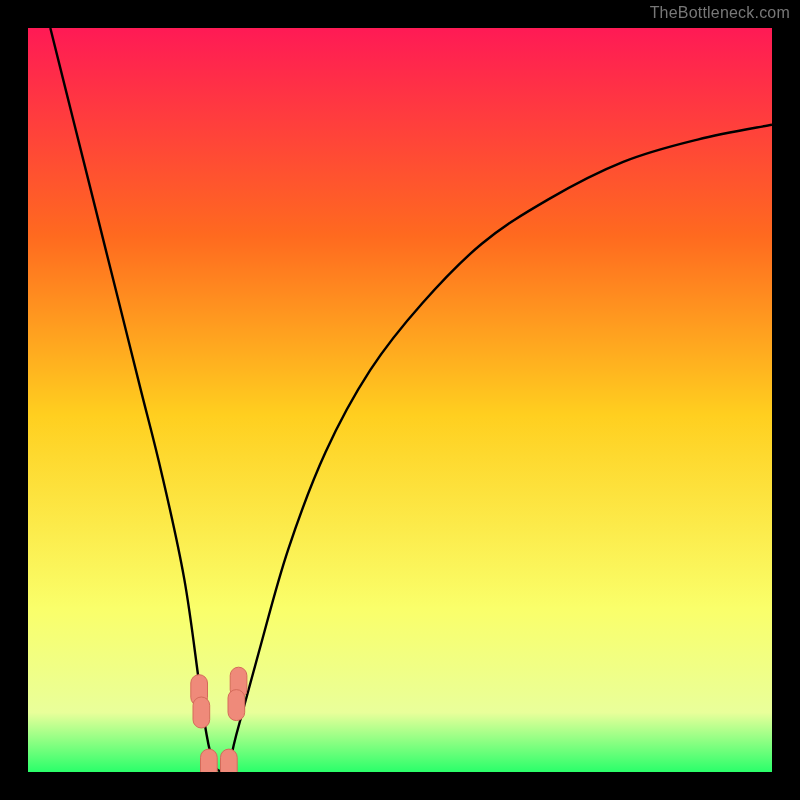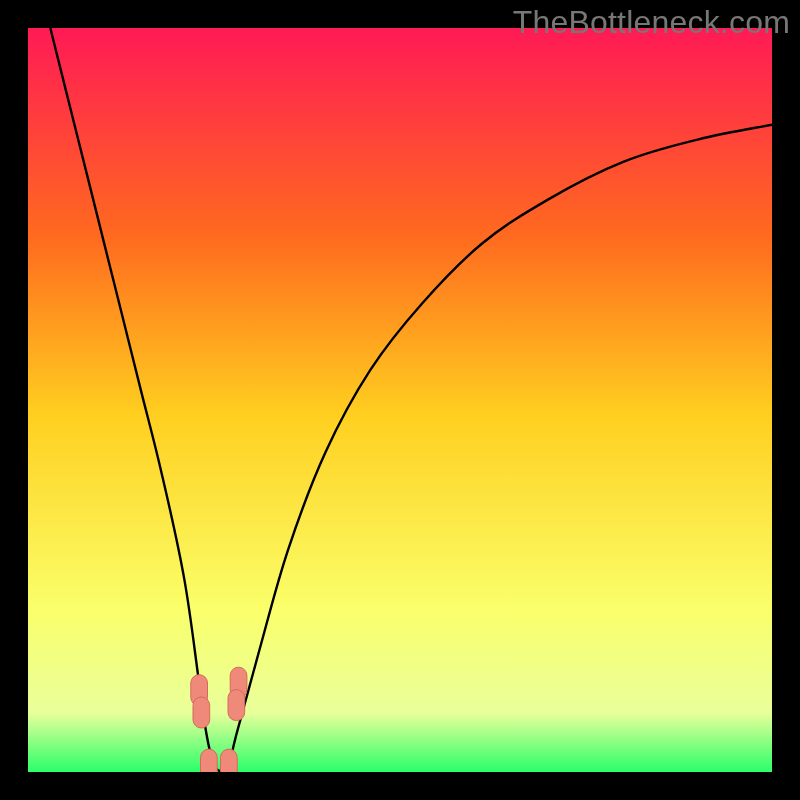--- a/index.html
+++ b/index.html
@@ -25,21 +25,21 @@
     top: 28px;
     width: 744px;
     height: 744px;
     
   }
   .watermark {
     position: absolute;
     top: 4px;
     right: 10px;
     color: #777;
-    font-size: 32px;
+    font-size: 16px;
     font-weight: 500;
     letter-spacing: 0.2px;
   }
   svg {
     display: block;
   }
 </style>
 </head>
 <body>
 

